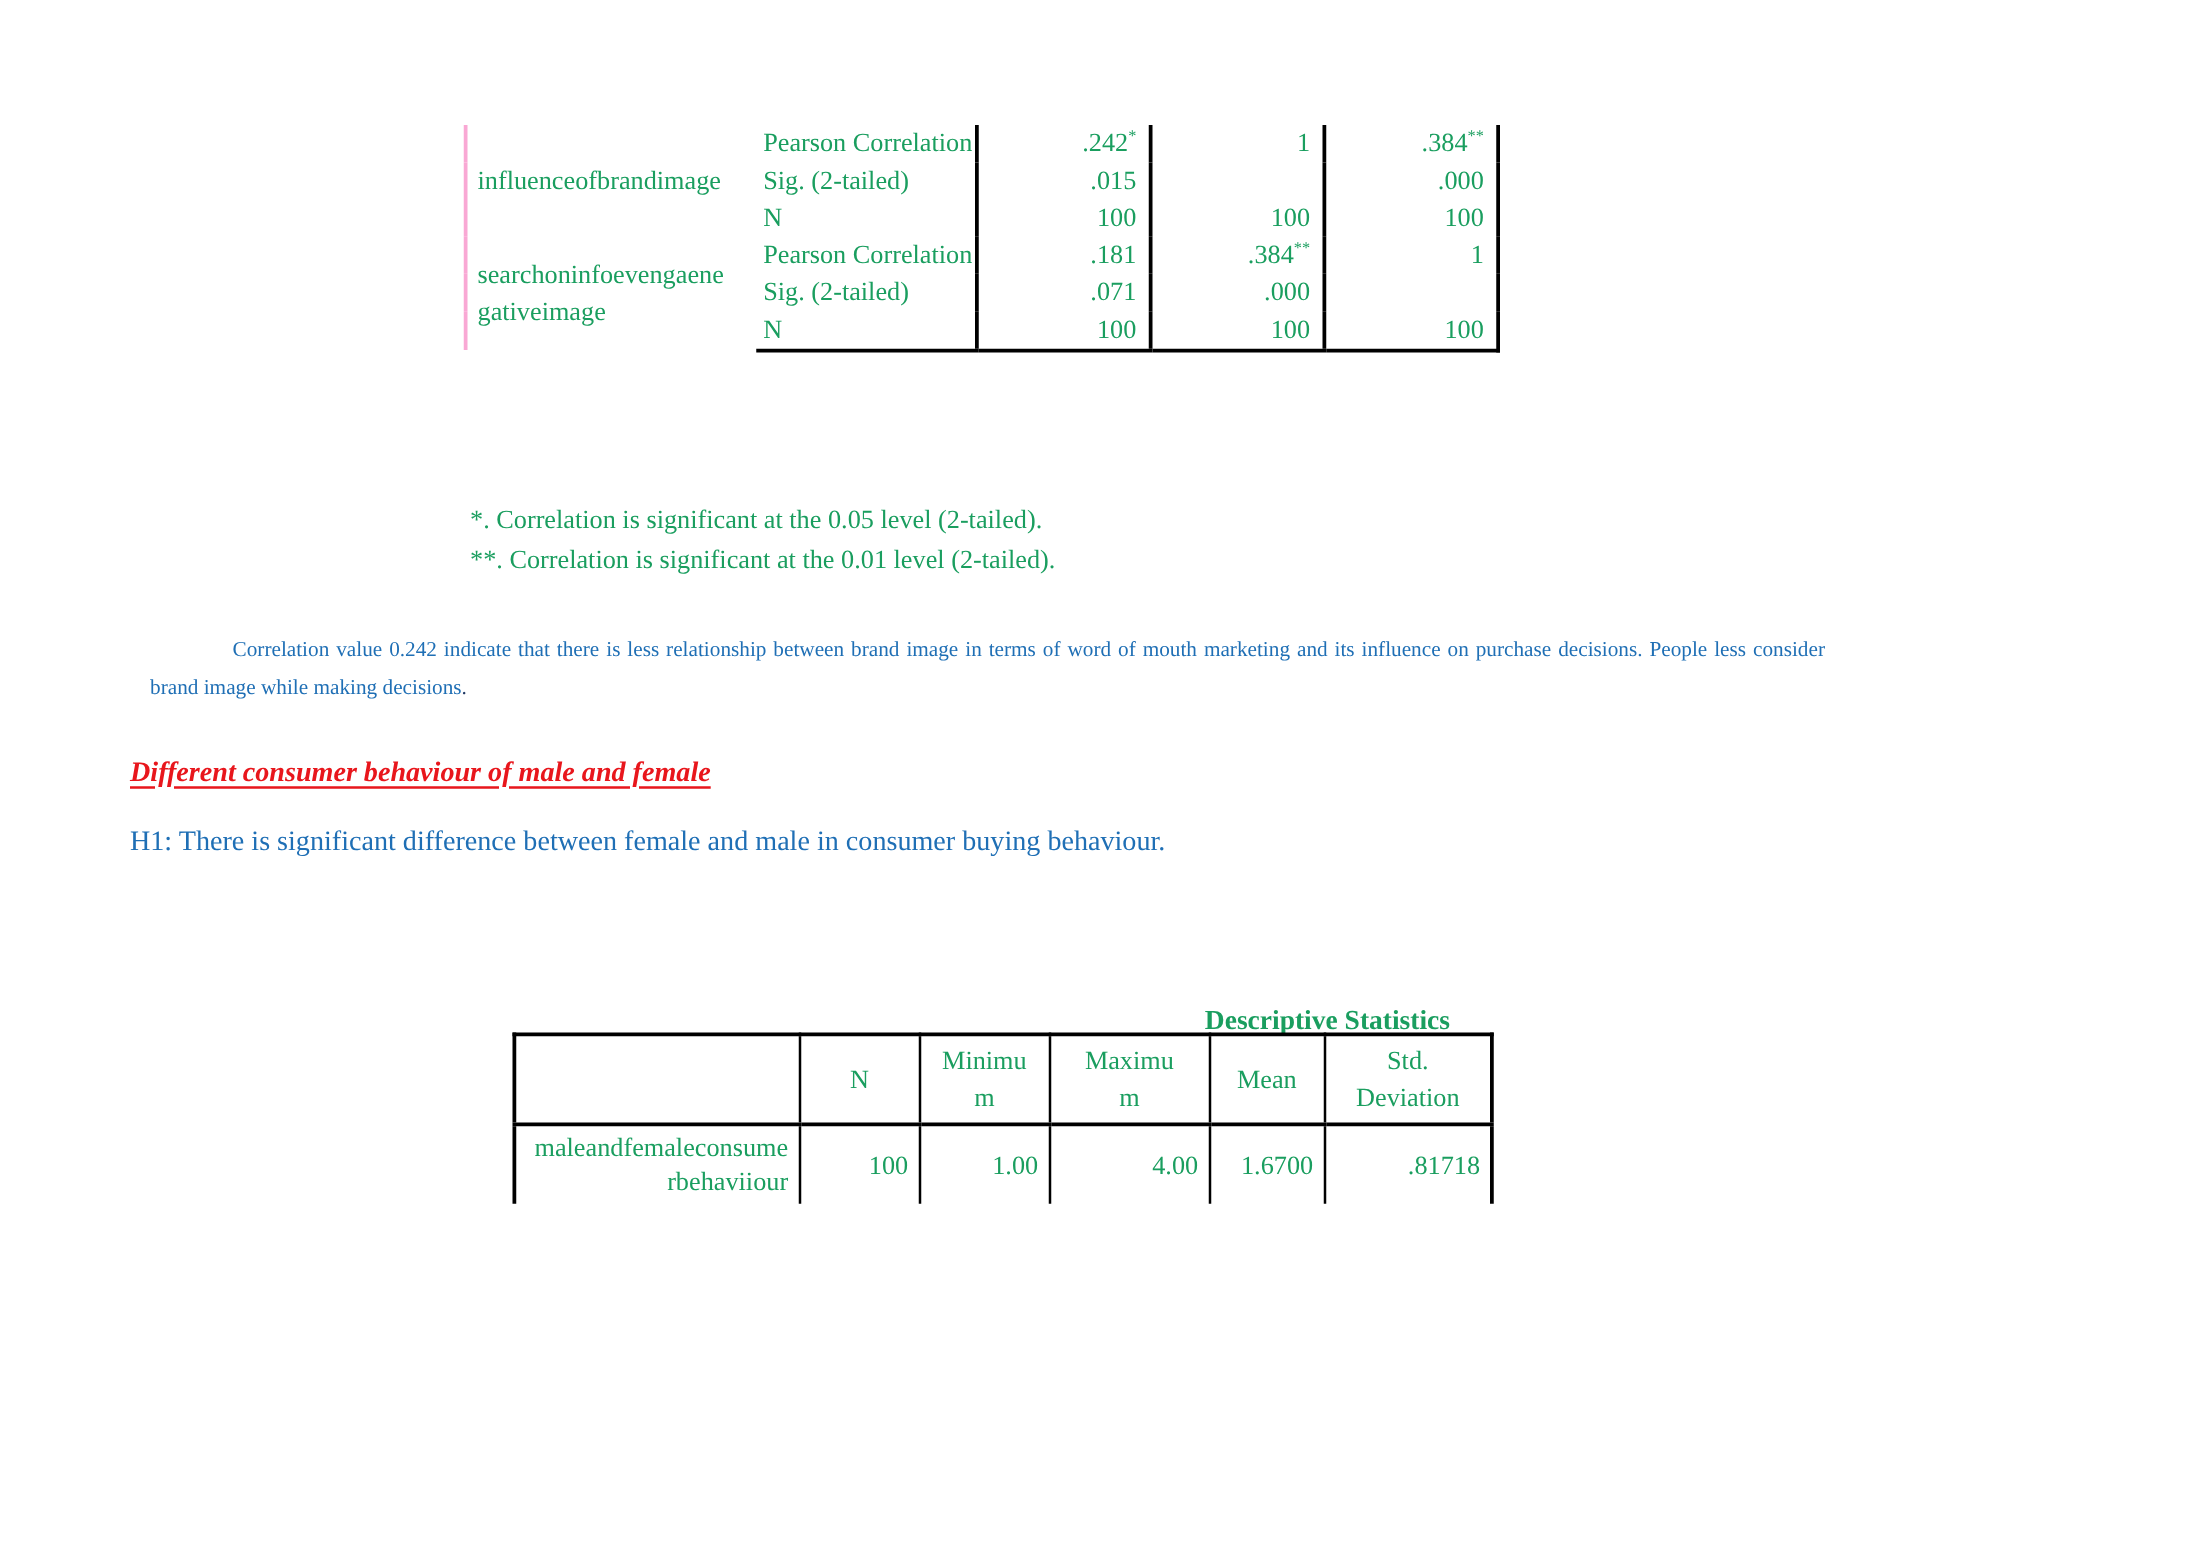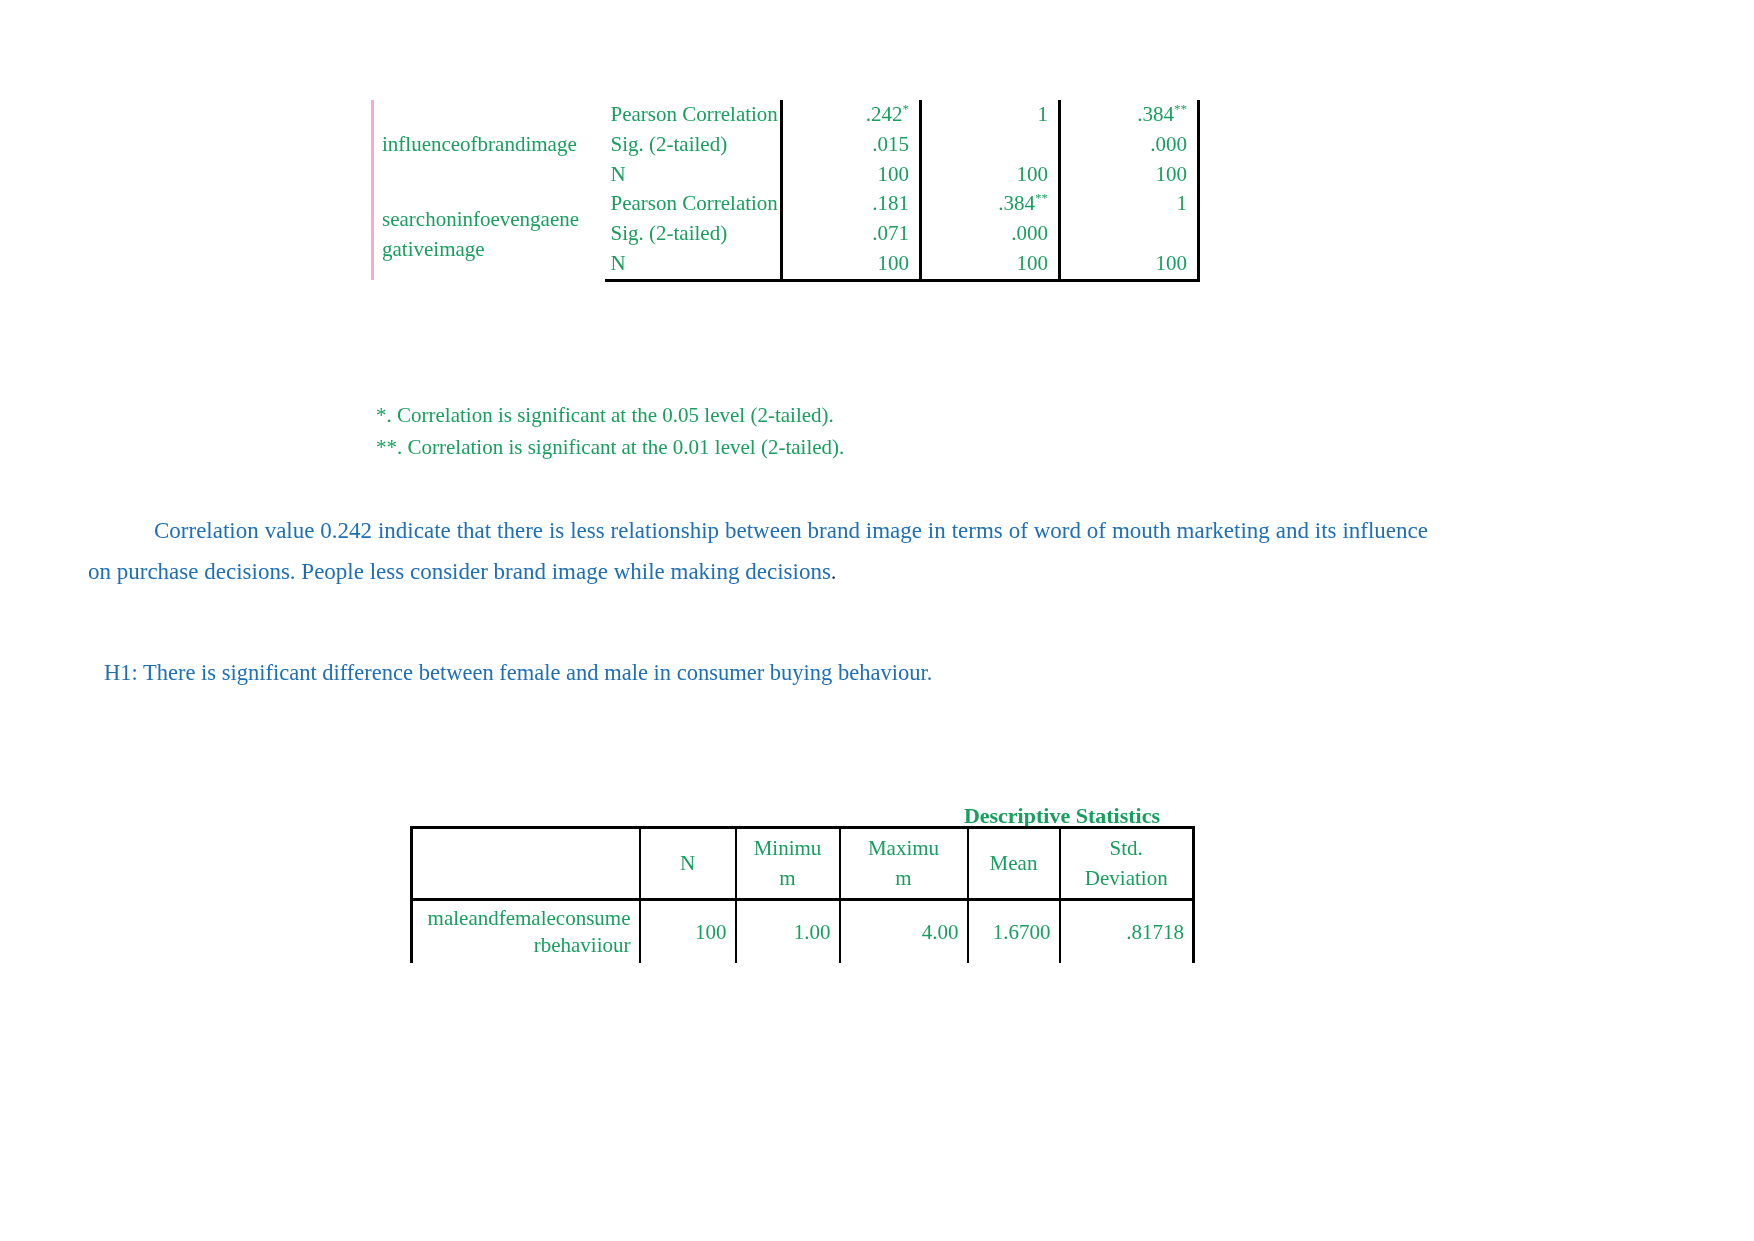--- a/index.html
+++ b/index.html
@@ -80,25 +80,25 @@
     color: #1a9e5f;
     font-size: 21px;
     line-height: 1.5;
     margin-top: 40px;
   }
   .footnotes div { white-space: nowrap; }
 
   
   .para {
     position: absolute;
-    left: 88px;
+    left: 120px;
     top: 488px;
     width: 1340px;
     color: #1f6fb5;
-    font-size: 23px;
+    font-size: 17px;
     line-height: 1.78;
     text-align: justify;
   }
   .para .indent { display: inline-block; width: 66px; }
   .para .period { color: #1f3864; }
 
   
   .redhead {
     position: absolute;
     left: 104px;
@@ -230,20 +230,21 @@
     </table>
   </div>
 
   <div class="footnotes">
     <div>*. Correlation is significant at the 0.05 level (2-tailed).</div>
     <div>**. Correlation is significant at the 0.01 level (2-tailed).</div>
   </div>
 
   <p class="para"><span class="indent"></span><span>Correlation value 0.242 indicate that there is less relationship between brand image in terms of word of mouth marketing and its influence on purchase decisions. People less consider brand image while making decisions</span><span class="period">.</span></p>
 
+  <div class="redhead">Different consumer behaviour of male and female</div>
 
   <div class="hyp h1">H1: There is significant difference between female and male in consumer buying behaviour.</div>
 
   <div class="desc-title">Descriptive Statistics</div>
 
   <div class="desc-wrap">
     <table class="desc">
       <tbody>
         <tr class="hdr">
           <td class="first w-label">

